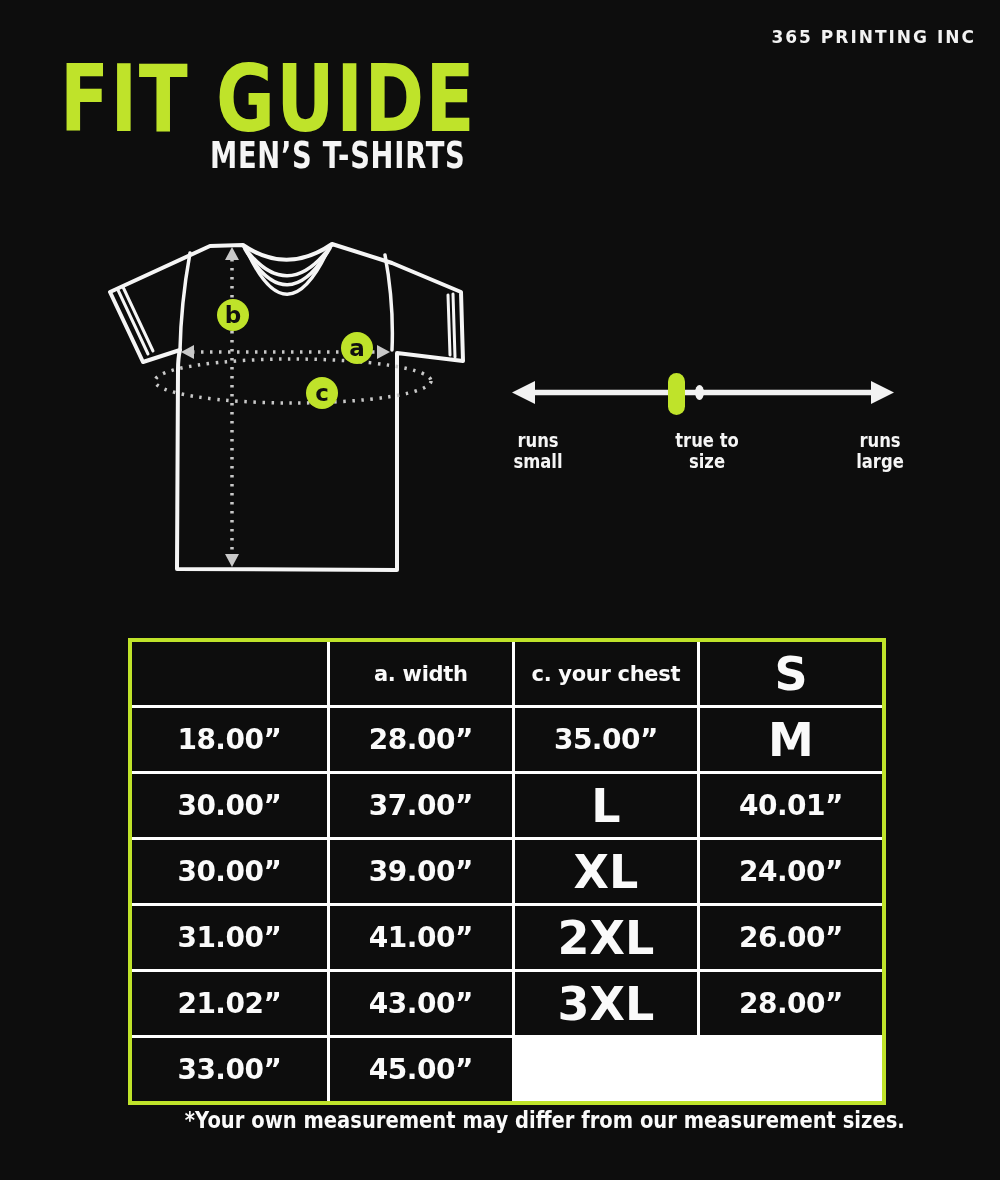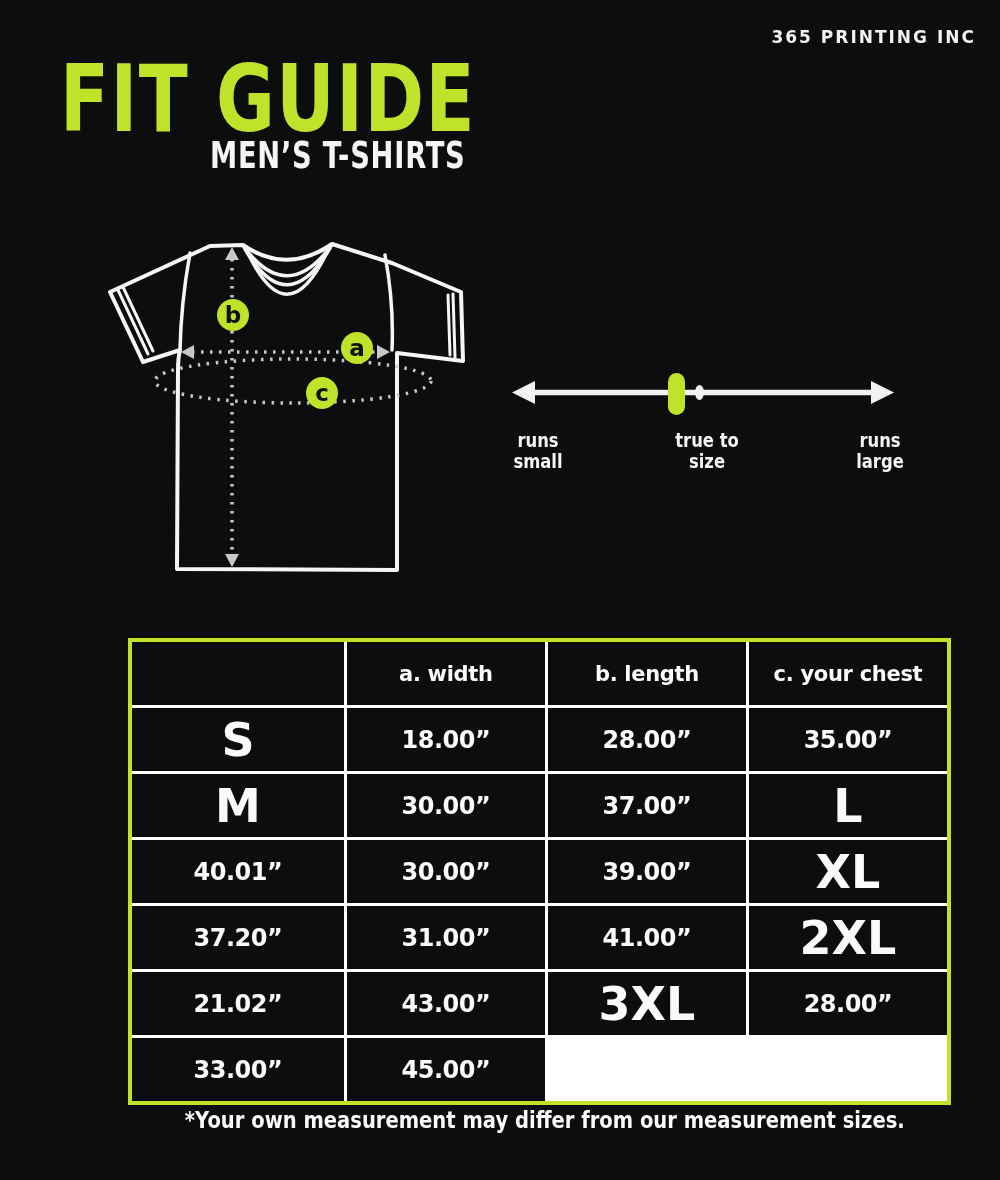--- a/index.html
+++ b/index.html
@@ -40,37 +40,37 @@
     color:#f5f5f5;
     transform:scaleX(0.82); transform-origin:center top;
     white-space:pre-line;
   }
   .lbl-small { left:468px; top:430px; }
   .lbl-true  { left:637px; top:430px; }
   .lbl-large { left:810px; top:430px; }
 
   .size-table {
     left:128px; top:638px;
-    width:823px; height:467px;
+    width:758px; height:467px;
     box-sizing:border-box;
     border:4px solid #bfe32a;
     background:#ffffff;           
     display:grid;
     grid-template-columns:1.07fr 1fr 1fr 1fr;
     grid-template-rows:repeat(7,1fr);
     gap:3px;
   }
   .size-table > div {
     background:#0d0d0d;
     display:flex; align-items:center; justify-content:center;
     color:#fafafa;
   }
   .th-cell   { font-size:21px; font-weight:700; letter-spacing:-0.3px; }
   .size-cell { font-size:46px; font-weight:700; letter-spacing:0px; }
-  .num-cell  { font-size:24px; font-weight:700; letter-spacing:-0.5px; }
+  .num-cell  { font-size:28px; font-weight:700; letter-spacing:-0.5px; }
 
   .footnote {
     left:128px; top:1106px; width:758px;
     text-align:center;
     font-size:23px; font-weight:700; line-height:28px;
     color:#fafafa;
     transform:scaleX(0.85); transform-origin:center top;
     white-space:nowrap;
   }
 
@@ -134,43 +134,43 @@
   <ellipse cx="201.5" cy="27.5" rx="4.5" ry="7.5" fill="#f2f2f2"></ellipse>
 </svg>
 
 <div class="abs scale-label lbl-small"><span>runs</span><br><span>small</span></div>
 <div class="abs scale-label lbl-true"><span>true to</span><br><span>size</span></div>
 <div class="abs scale-label lbl-large"><span>runs</span><br><span>large</span></div>
 
 <div class="abs size-table">
   <div class="th-cell"></div>
   <div class="th-cell">a. width</div>
-  <div class="th-cell">b. length</div>
   <div class="th-cell">c. your chest</div>
 
   <div class="size-cell">S</div>
   <div class="num-cell">18.00”</div>
   <div class="num-cell">28.00”</div>
   <div class="num-cell">35.00”</div>
 
   <div class="size-cell">M</div>
   <div class="num-cell">30.00”</div>
   <div class="num-cell">37.00”</div>
 
   <div class="size-cell">L</div>
   <div class="num-cell">40.01”</div>
   <div class="num-cell">30.00”</div>
   <div class="num-cell">39.00”</div>
 
   <div class="size-cell">XL</div>
-  <div class="num-cell">37.20”</div>
+  <div class="num-cell">24.00”</div>
   <div class="num-cell">31.00”</div>
   <div class="num-cell">41.00”</div>
 
   <div class="size-cell">2XL</div>
+  <div class="num-cell">26.00”</div>
   <div class="num-cell">21.02”</div>
   <div class="num-cell">43.00”</div>
 
   <div class="size-cell">3XL</div>
   <div class="num-cell">28.00”</div>
   <div class="num-cell">33.00”</div>
   <div class="num-cell">45.00”</div>
 </div>
 
 <div class="abs footnote">*Your own measurement may differ from our measurement sizes.</div>

